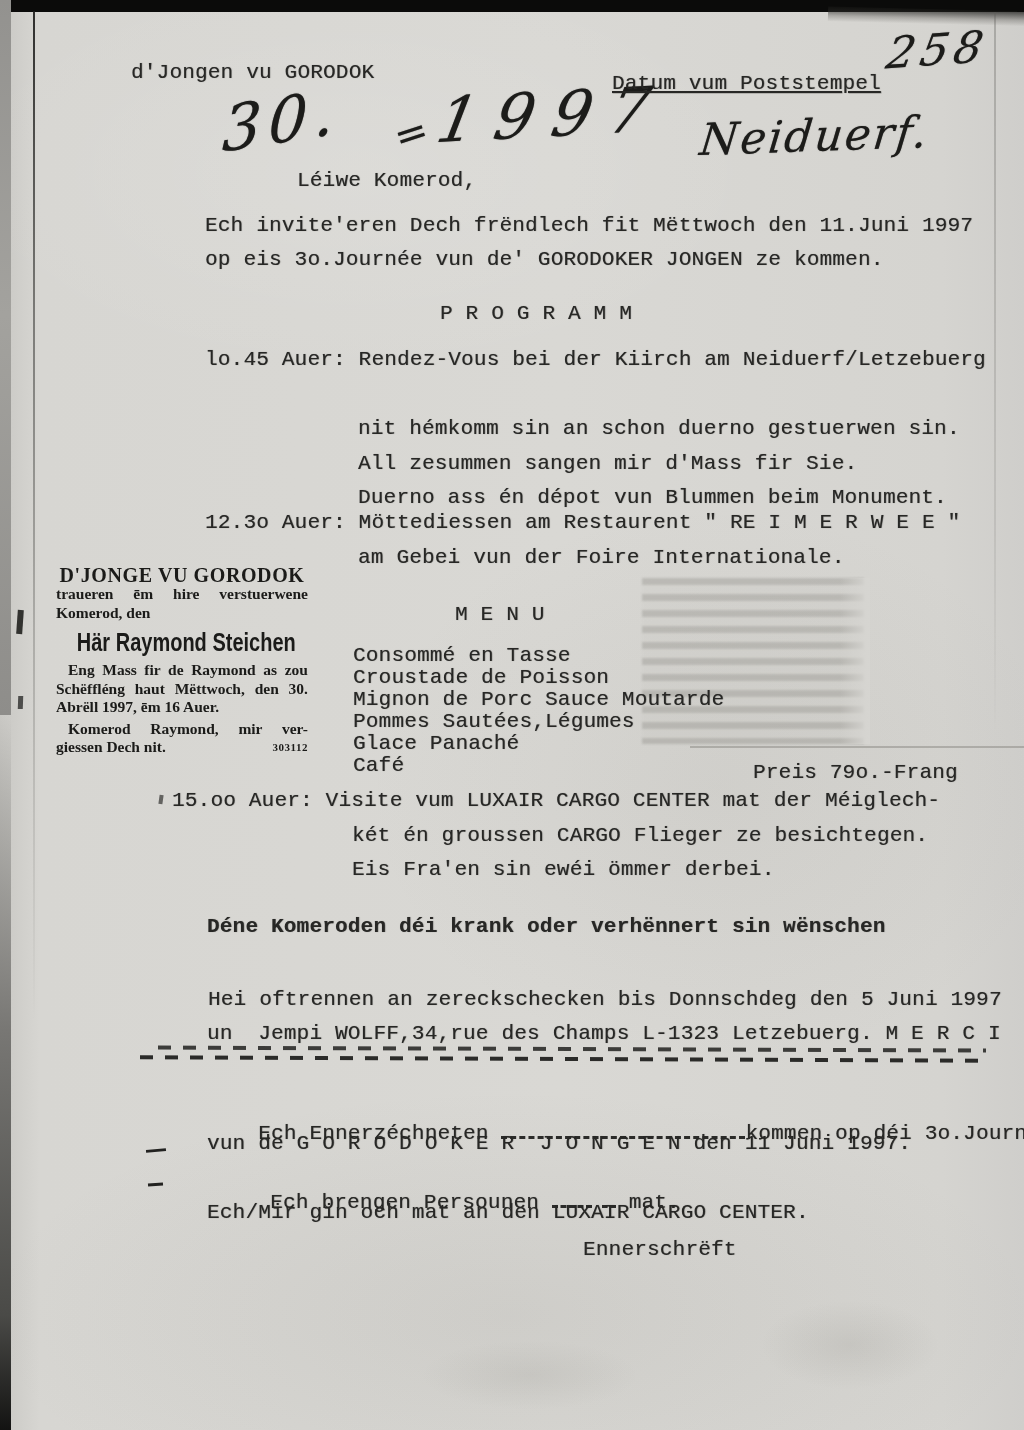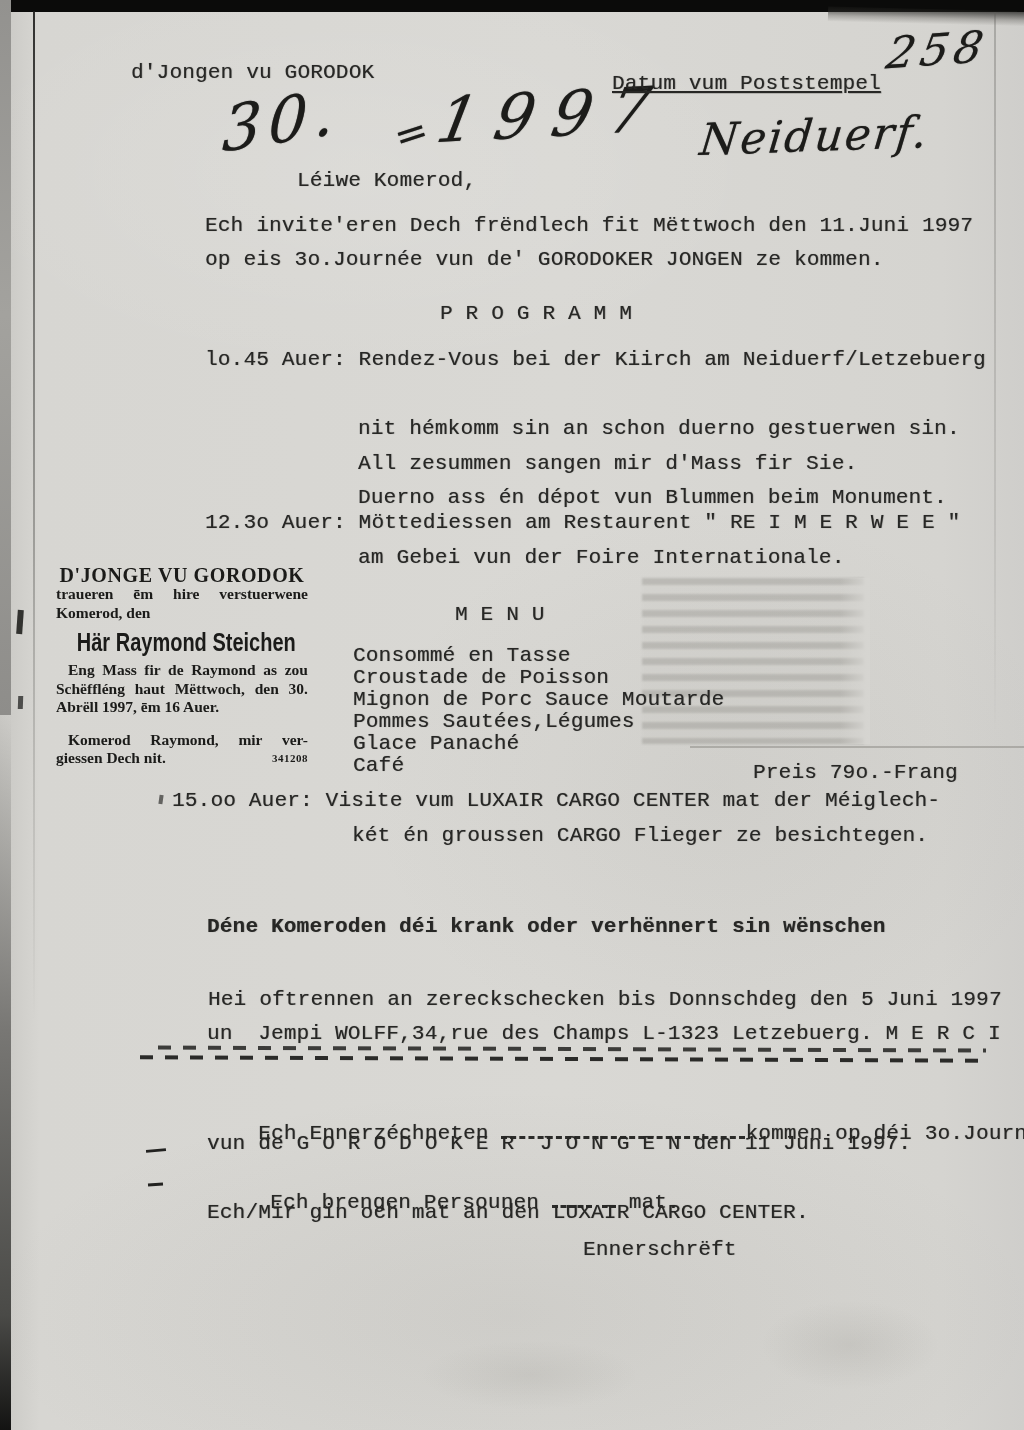--- a/index.html
+++ b/index.html
@@ -110,42 +110,43 @@
   <div class="tw" style="left:358px; top:547px;">am Gebei vun der Foire Internationale.</div>
 
   <div class="clipping">
     <div class="clip-title">D'JONGE VU GORODOK</div>
     <div class="clip-line clip-just">traueren ēm hire verstuerwene</div>
     <div class="clip-line">Komerod, den</div>
     <div class="clip-name">Här Raymond Steichen</div>
     <div class="clip-line clip-just clip-ind">Eng Mass fir de Raymond as zou</div>
     <div class="clip-line clip-just">Schëffléng haut Mëttwoch, den 30.</div>
     <div class="clip-line">Abrëll 1997, ēm 16 Auer.</div>
-    <div class="clip-line clip-just clip-ind" style="margin-top:14px;">Komerod Raymond, mir ver-</div>
+    <div class="clip-line clip-just clip-ind" style="margin-top:3px;">Komerod Raymond, mir ver-</div>
     <div class="clip-line clip-last">
       <span>giessen Dech nit.</span>
-      <span class="clip-ref">341208</span>
+      <span class="clip-ref">303112</span>
     </div>
   </div>
 
   <div class="bleed"></div>
   <div class="bleed-mask"></div>
 
   <div class="tw" style="left:455px; top:604px;">M E N U</div>
   <div class="tw" style="left:353px; top:645px;">Consommé en Tasse</div>
   <div class="tw" style="left:353px; top:667px;">Croustade de Poisson</div>
   <div class="tw" style="left:353px; top:689px;">Mignon de Porc Sauce Moutarde</div>
   <div class="tw" style="left:353px; top:711px;">Pommes Sautées,Légumes</div>
   <div class="tw" style="left:353px; top:733px;">Glace Panaché</div>
   <div class="tw" style="left:353px; top:755px;">Café</div>
   <div class="tw" style="left:753px; top:762px;">Preis 79o.-Frang</div>
 
   <div class="speck" style="left:159px; top:795px; width:4px; height:9px; opacity:.6; transform:rotate(8deg);"></div>
   <div class="tw" style="left:172px; top:790px;">15.oo Auer: Visite vum LUXAIR CARGO CENTER mat der Méiglech-</div>
   <div class="tw" style="left:352px; top:825px;">két én groussen CARGO Flieger ze besichtegen.</div>
+  <div class="tw" style="left:352px; top:859px;">Eis Fra'en sin ewéi ömmer derbei.</div>
   <div class="tw" style="left:207px; top:916px;font-weight:bold;">Déne Komeroden déi krank oder verhënnert sin wënschen</div>
 
   <div class="tw" style="left:208px; top:989px;">Hei oftrennen an zereckschecken bis Donnschdeg den 5 Juni 1997</div>
   <div class="tw" style="left:207px; top:1023px;">un  Jempi WOLFF,34,rue des Champs L-1323 Letzebuerg. M E R C I</div>
   <div class="tear-row r1"></div>
   <div class="tear-row r2"></div>
 
   <div class="tw" style="left:207px; top:1099px;">
     <span>Ech Ennerzéchneten </span><span class="blank" style="width:244px;"></span><span>kommen op déi 3o.Journ.</span>
   </div>

